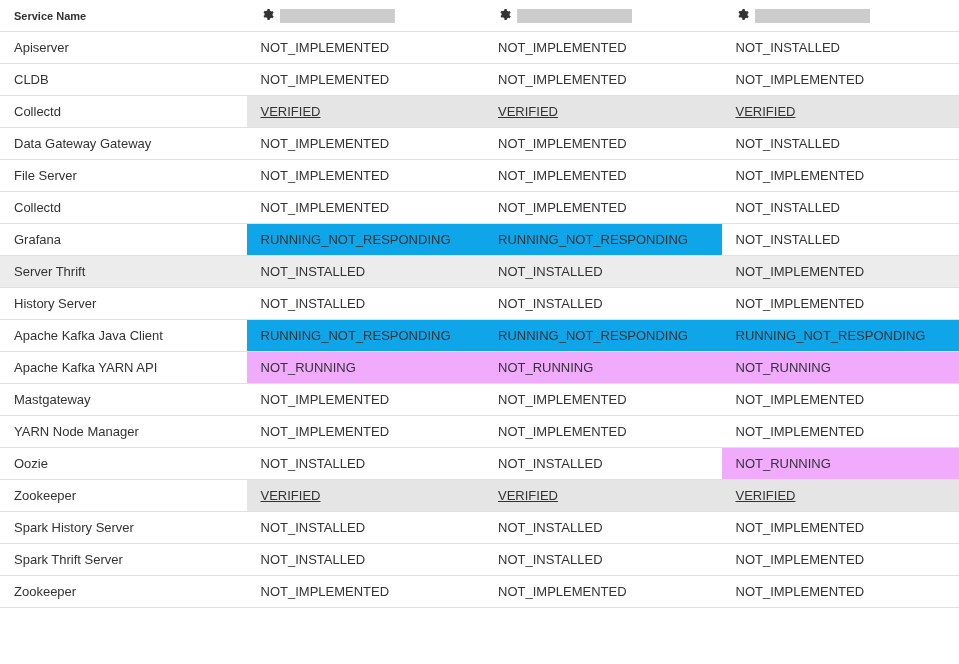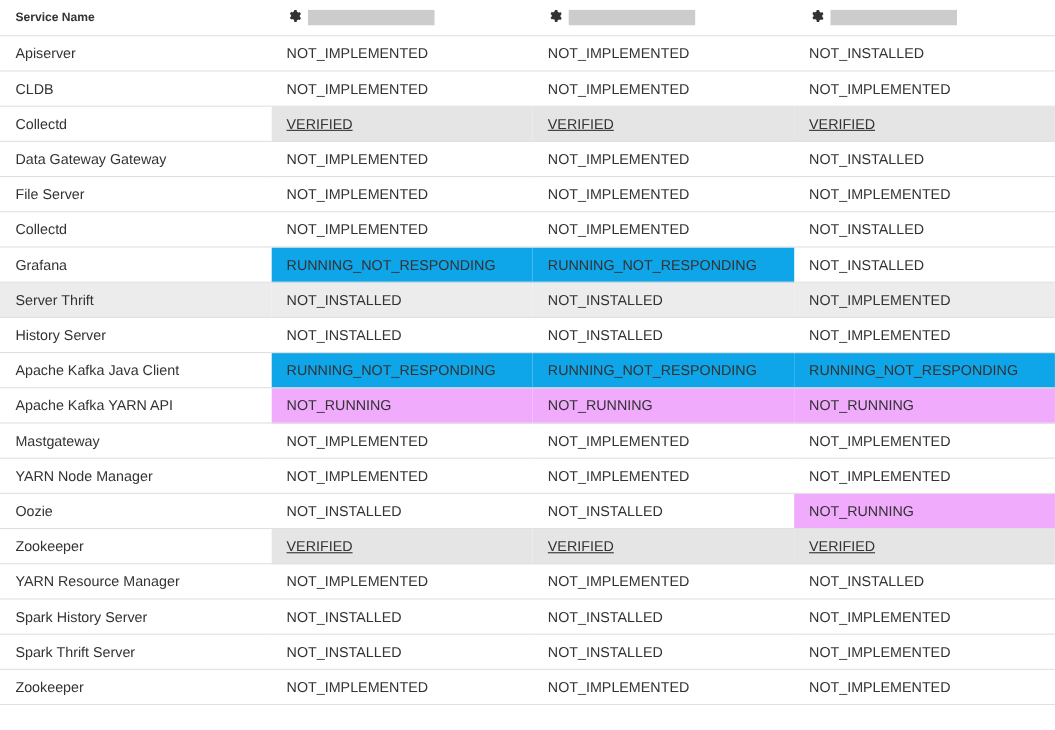--- a/index.html
+++ b/index.html
@@ -136,26 +136,20 @@
         <td class="status-NOT_INSTALLED">NOT_INSTALLED</td>
         <td class="status-NOT_RUNNING">NOT_RUNNING</td>
       </tr>
       <tr>
         <td>Zookeeper</td>
         <td class="status-VERIFIED">VERIFIED</td>
         <td class="status-VERIFIED">VERIFIED</td>
         <td class="status-VERIFIED">VERIFIED</td>
       </tr>
       <tr>
-        <td>YARN Resource Manager</td>
-        <td class="status-NOT_IMPLEMENTED">NOT_IMPLEMENTED</td>
-        <td class="status-NOT_IMPLEMENTED">NOT_IMPLEMENTED</td>
-        <td class="status-NOT_INSTALLED">NOT_INSTALLED</td>
-      </tr>
-      <tr>
         <td>Spark History Server</td>
         <td class="status-NOT_INSTALLED">NOT_INSTALLED</td>
         <td class="status-NOT_INSTALLED">NOT_INSTALLED</td>
         <td class="status-NOT_IMPLEMENTED">NOT_IMPLEMENTED</td>
       </tr>
       <tr>
         <td>Spark Thrift Server</td>
         <td class="status-NOT_INSTALLED">NOT_INSTALLED</td>
         <td class="status-NOT_INSTALLED">NOT_INSTALLED</td>
         <td class="status-NOT_IMPLEMENTED">NOT_IMPLEMENTED</td>

